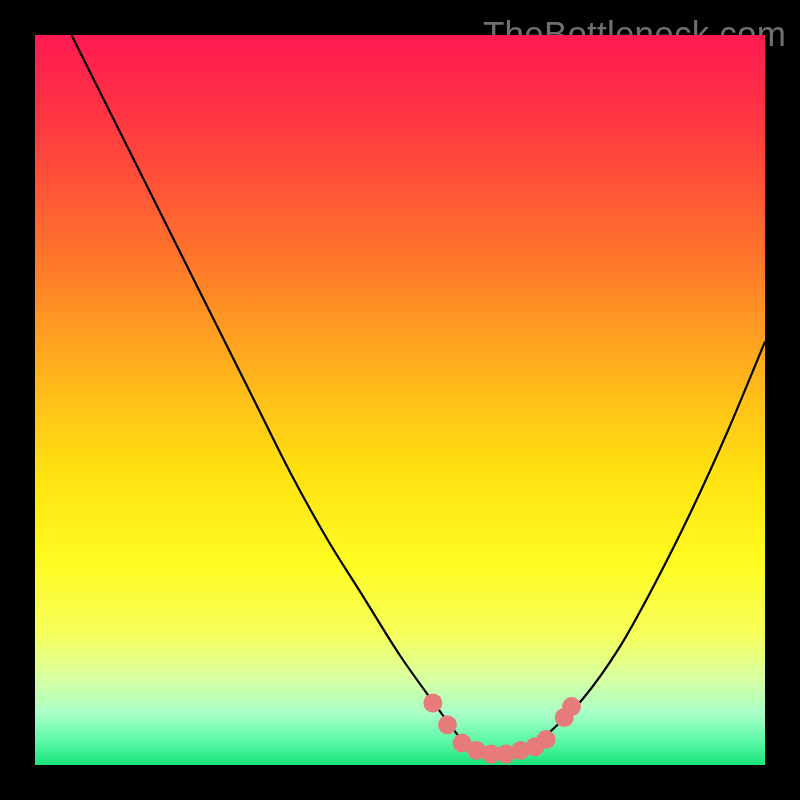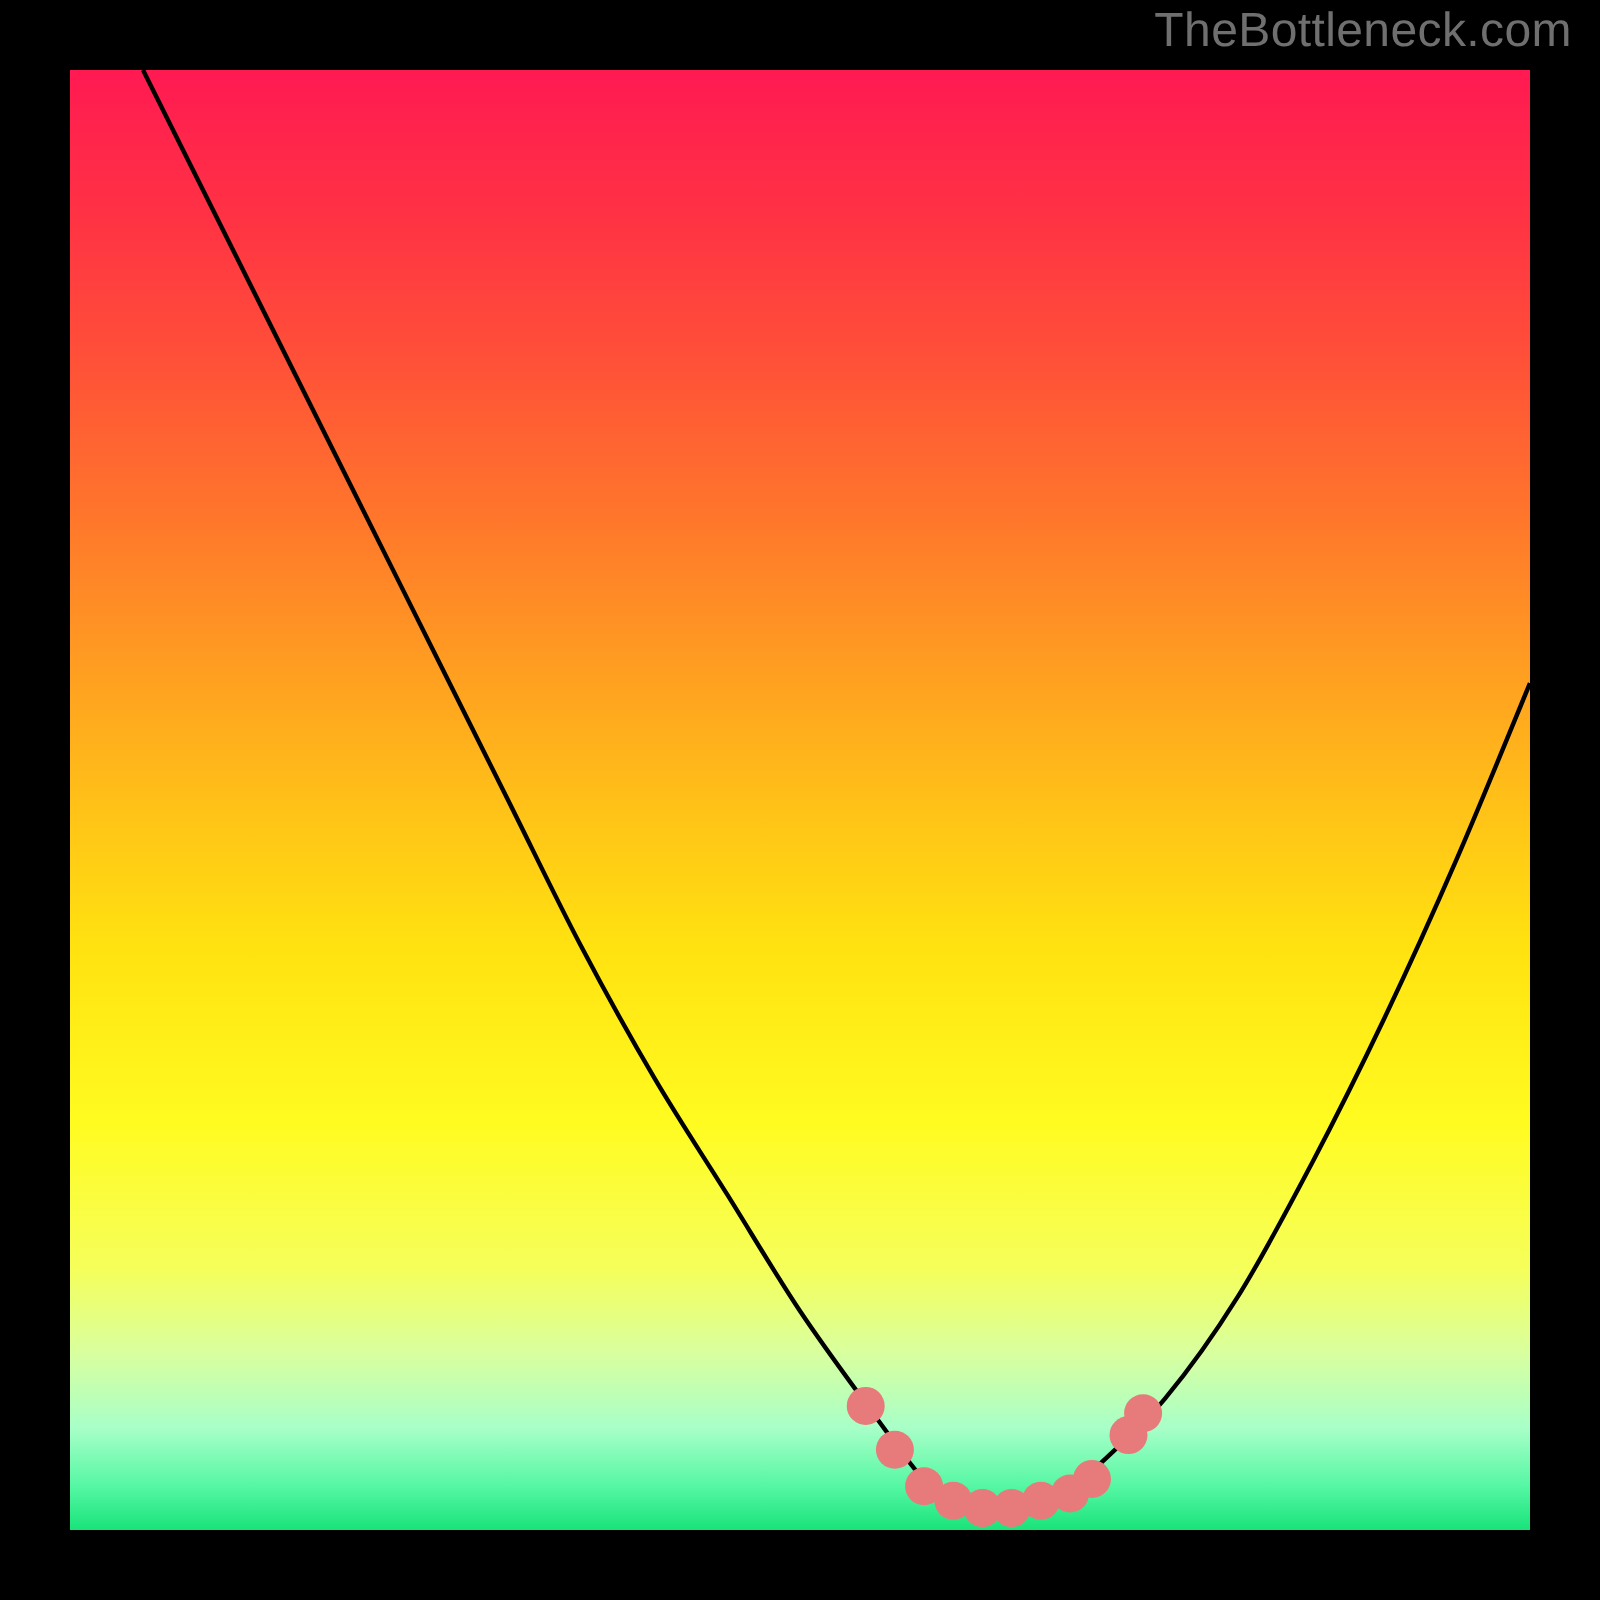--- a/index.html
+++ b/index.html
@@ -20,24 +20,24 @@
   .plot {
     position: absolute;
     left: 35px;
     top: 35px;
     width: 730px;
     height: 730px;
     
   }
   .watermark {
     position: absolute;
-    top: 2px;
+    top: 14px;
     right: 14px;
     color: #6f6f6f;
-    font-size: 24px;
+    font-size: 35px;
     font-weight: 400;
     letter-spacing: 0.2px;
   }
   svg {
     display: block;
   }
 </style>
 </head>
 <body>
 

